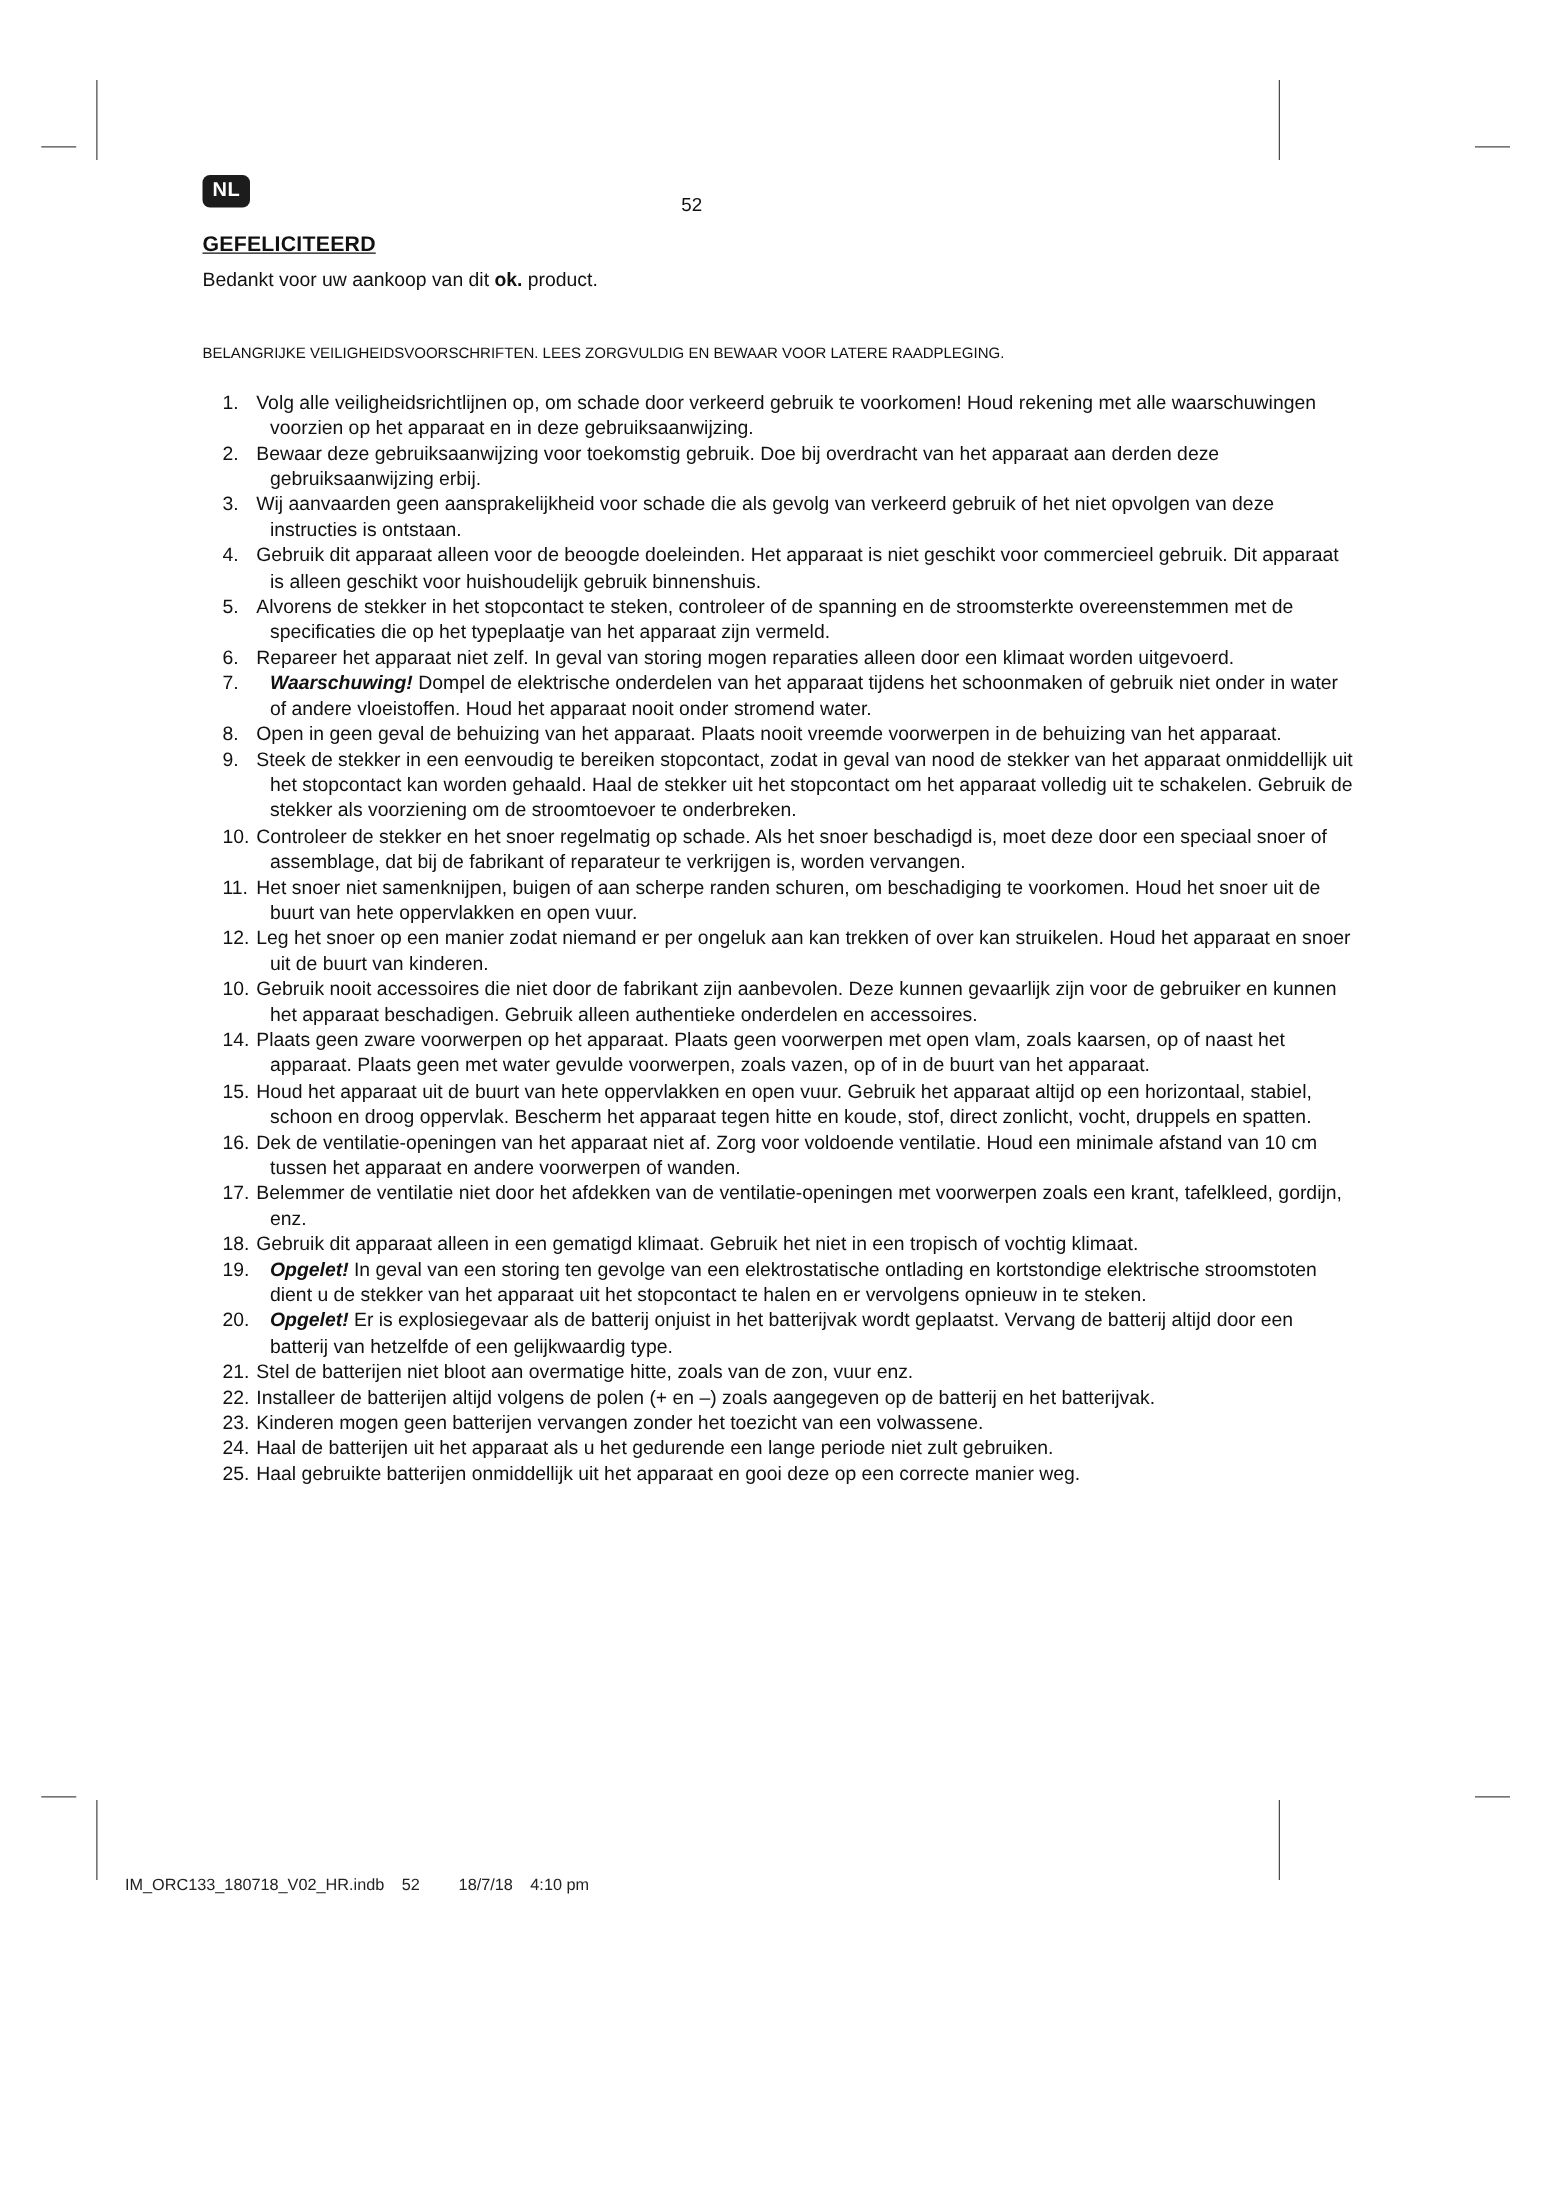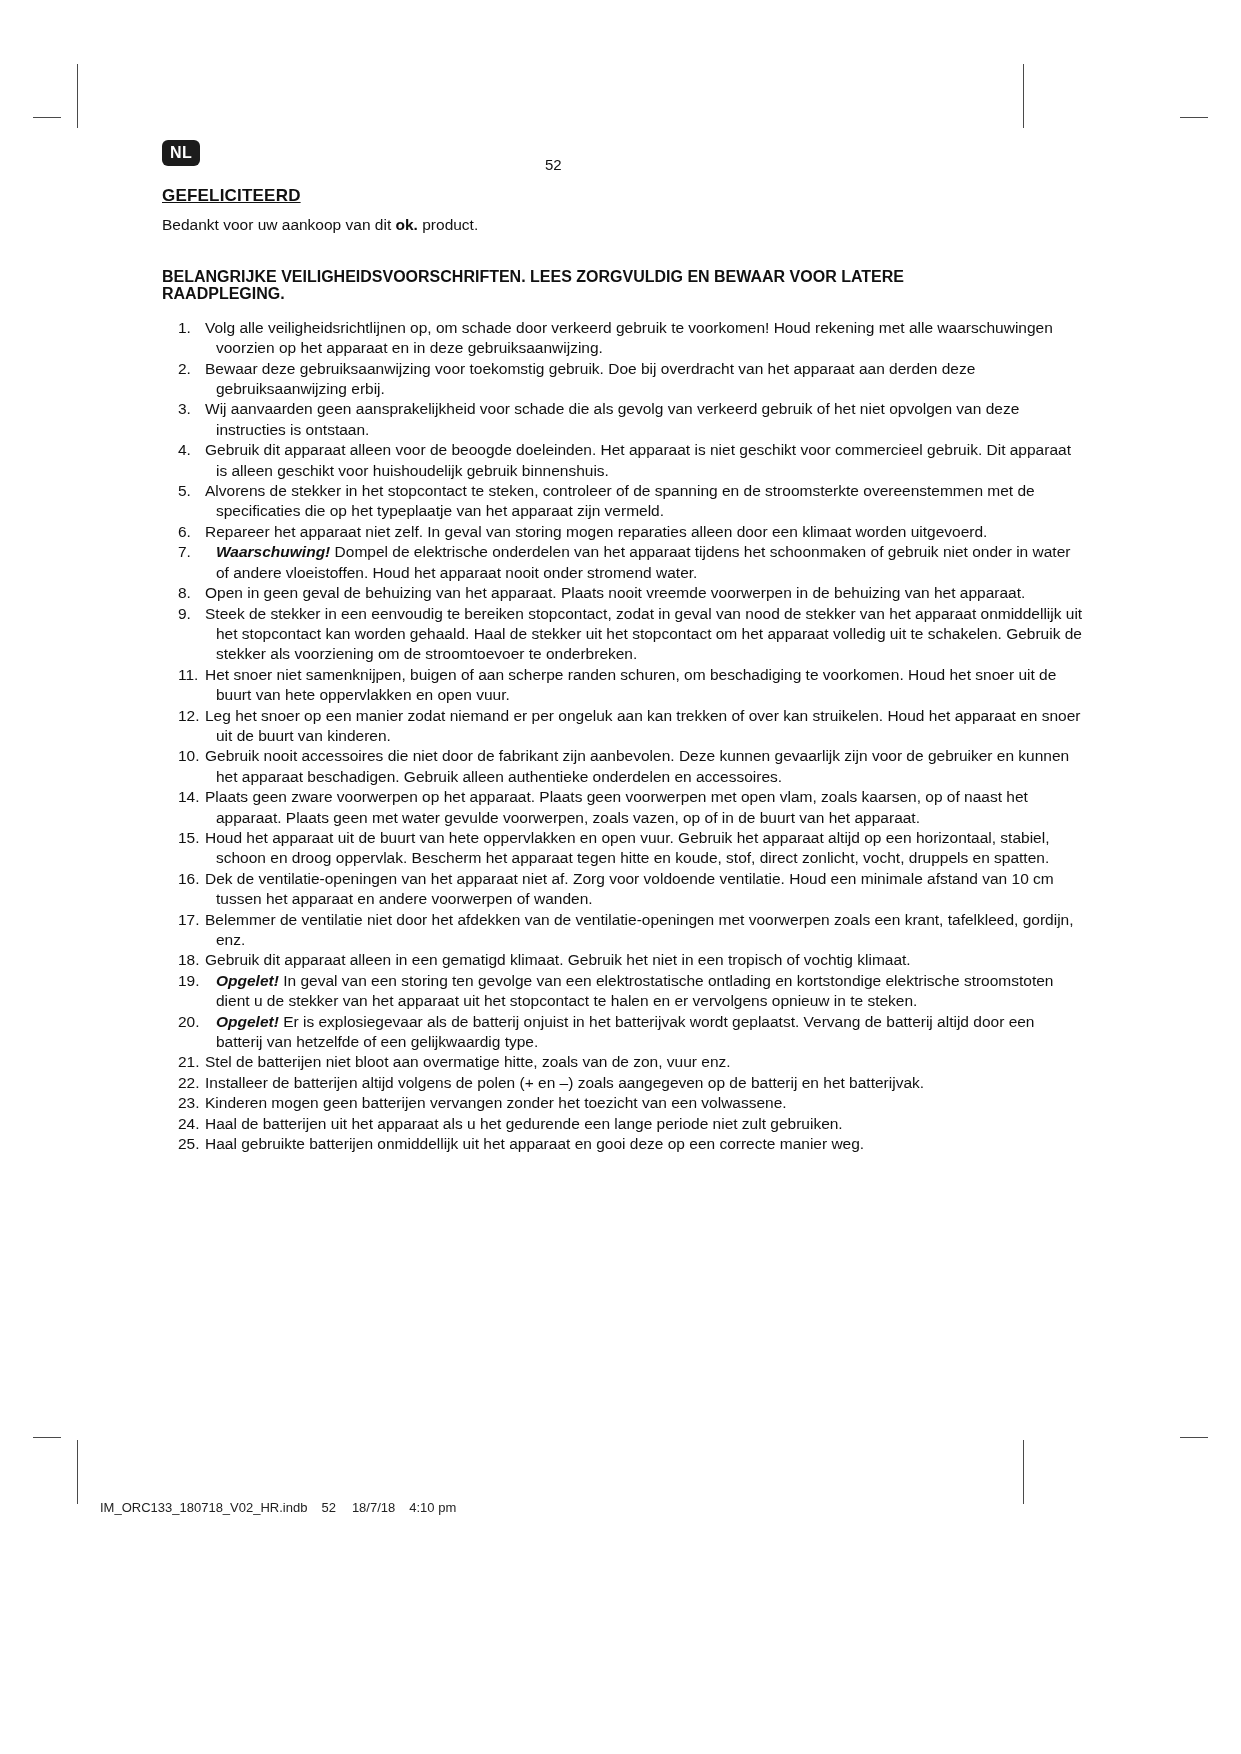--- a/index.html
+++ b/index.html
@@ -61,24 +61,24 @@
     font-size: 17px;
     font-weight: bold;
     margin: 0 0 9px 0;
     letter-spacing: 0.2px;
     text-decoration: underline;
   }
   .intro {
     margin: 0 0 32px 0;
   }
   .safety-heading {
-    font-size: 16px;
-    font-weight: bold;
+    font-size: 12px;
+    font-weight: normal;
     margin: 0 0 7px 0;
-    line-height: 17px;
+    line-height: 29px;
     max-width: 810px;
   }
   .safety-list { margin: 16px; }
   .safety-list .li {
     padding-left: 38px;
     text-indent: -38px;
   }
   .safety-list .num {
     display: inline-block;
     min-width: 22px;
@@ -92,21 +92,21 @@
 
   .print-footer {
     position: absolute;
     left: 100px;
     top: 1500px;
     font-size: 13px;
     color: #222222;
     white-space: nowrap;
   }
   .print-footer .f-page { margin-left: 14px; }
-  .print-footer .f-date { margin-left: 16px; }
+  .print-footer .f-date { margin-left: 31px; }
   .print-footer .f-time { margin-left: 14px; }
 </style>
 </head>
 <body>
 
 <div class="page">
 
   <div class="crop v tl-v"></div>
   <div class="crop h tl-h"></div>
   <div class="crop v tr-v"></div>
@@ -129,20 +129,21 @@
     <div class="safety-list">
         <div class="li"><span class="num">1.</span><span class="txt">Volg alle veiligheidsrichtlijnen op, om schade door verkeerd gebruik te voorkomen! Houd rekening met alle waarschuwingen voorzien op het apparaat en in deze gebruiksaanwijzing.</span></div>
         <div class="li"><span class="num">2.</span><span class="txt">Bewaar deze gebruiksaanwijzing voor toekomstig gebruik. Doe bij overdracht van het apparaat aan derden deze gebruiksaanwijzing erbij.</span></div>
         <div class="li"><span class="num">3.</span><span class="txt">Wij aanvaarden geen aansprakelijkheid voor schade die als gevolg van verkeerd gebruik of het niet opvolgen van deze instructies is ontstaan.</span></div>
         <div class="li"><span class="num">4.</span><span class="txt">Gebruik dit apparaat alleen voor de beoogde doeleinden. Het apparaat is niet geschikt voor commercieel gebruik. Dit apparaat is alleen geschikt voor huishoudelijk gebruik binnenshuis.</span></div>
         <div class="li"><span class="num">5.</span><span class="txt">Alvorens de stekker in het stopcontact te steken, controleer of de spanning en de stroomsterkte overeenstemmen met de specificaties die op het typeplaatje van het apparaat zijn vermeld.</span></div>
         <div class="li"><span class="num">6.</span><span class="txt">Repareer het apparaat niet zelf. In geval van storing mogen reparaties alleen door een klimaat worden uitgevoerd.</span></div>
         <div class="li lead"><span class="num">7.</span><span class="txt"><b>Waarschuwing! </b>Dompel de elektrische onderdelen van het apparaat tijdens het schoonmaken of gebruik niet onder in water of andere vloeistoffen. Houd het apparaat nooit onder stromend water.</span></div>
         <div class="li"><span class="num">8.</span><span class="txt">Open in geen geval de behuizing van het apparaat. Plaats nooit vreemde voorwerpen in de behuizing van het apparaat.</span></div>
         <div class="li"><span class="num">9.</span><span class="txt">Steek de stekker in een eenvoudig te bereiken stopcontact, zodat in geval van nood de stekker van het apparaat onmiddellijk uit het stopcontact kan worden gehaald. Haal de stekker uit het stopcontact om het apparaat volledig uit te schakelen. Gebruik de stekker als voorziening om de stroomtoevoer te onderbreken.</span></div>
+        <div class="li"><span class="num">10.</span><span class="txt">Controleer de stekker en het snoer regelmatig op schade. Als het snoer beschadigd is, moet deze door een speciaal snoer of assemblage, dat bij de fabrikant of reparateur te verkrijgen is, worden vervangen.</span></div>
         <div class="li"><span class="num">11.</span><span class="txt">Het snoer niet samenknijpen, buigen of aan scherpe randen schuren, om beschadiging te voorkomen. Houd het snoer uit de buurt van hete oppervlakken en open vuur.</span></div>
         <div class="li"><span class="num">12.</span><span class="txt">Leg het snoer op een manier zodat niemand er per ongeluk aan kan trekken of over kan struikelen. Houd het apparaat en snoer uit de buurt van kinderen.</span></div>
         <div class="li"><span class="num">10.</span><span class="txt">Gebruik nooit accessoires die niet door de fabrikant zijn aanbevolen. Deze kunnen gevaarlijk zijn voor de gebruiker en kunnen het apparaat beschadigen. Gebruik alleen authentieke onderdelen en accessoires.</span></div>
         <div class="li"><span class="num">14.</span><span class="txt">Plaats geen zware voorwerpen op het apparaat. Plaats geen voorwerpen met open vlam, zoals kaarsen, op of naast het apparaat. Plaats geen met water gevulde voorwerpen, zoals vazen, op of in de buurt van het apparaat.</span></div>
         <div class="li"><span class="num">15.</span><span class="txt">Houd het apparaat uit de buurt van hete oppervlakken en open vuur. Gebruik het apparaat altijd op een horizontaal, stabiel, schoon en droog oppervlak. Bescherm het apparaat tegen hitte en koude, stof, direct zonlicht, vocht, druppels en spatten.</span></div>
         <div class="li"><span class="num">16.</span><span class="txt">Dek de ventilatie-openingen van het apparaat niet af. Zorg voor voldoende ventilatie. Houd een minimale afstand van 10 cm tussen het apparaat en andere voorwerpen of wanden.</span></div>
         <div class="li"><span class="num">17.</span><span class="txt">Belemmer de ventilatie niet door het afdekken van de ventilatie-openingen met voorwerpen zoals een krant, tafelkleed, gordijn, enz.</span></div>
         <div class="li"><span class="num">18.</span><span class="txt">Gebruik dit apparaat alleen in een gematigd klimaat. Gebruik het niet in een tropisch of vochtig klimaat.</span></div>
         <div class="li lead"><span class="num">19.</span><span class="txt"><b>Opgelet! </b>In geval van een storing ten gevolge van een elektrostatische ontlading en kortstondige elektrische stroomstoten dient u de stekker van het apparaat uit het stopcontact te halen en er vervolgens opnieuw in te steken.</span></div>
         <div class="li lead"><span class="num">20.</span><span class="txt"><b>Opgelet! </b>Er is explosiegevaar als de batterij onjuist in het batterijvak wordt geplaatst. Vervang de batterij altijd door een batterij van hetzelfde of een gelijkwaardig type.</span></div>

